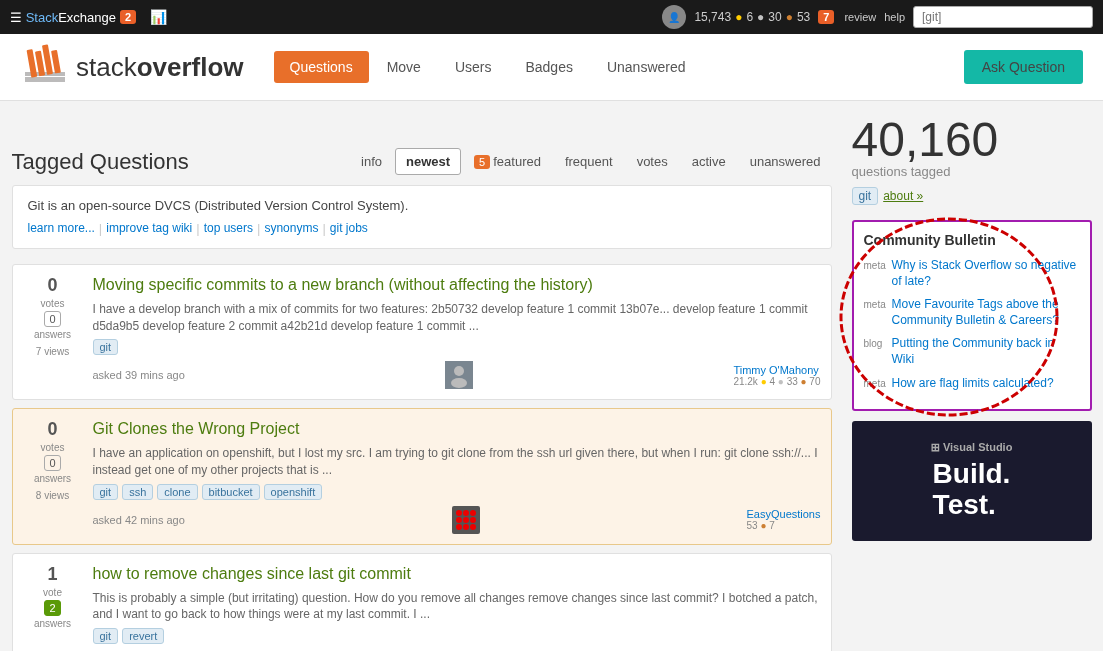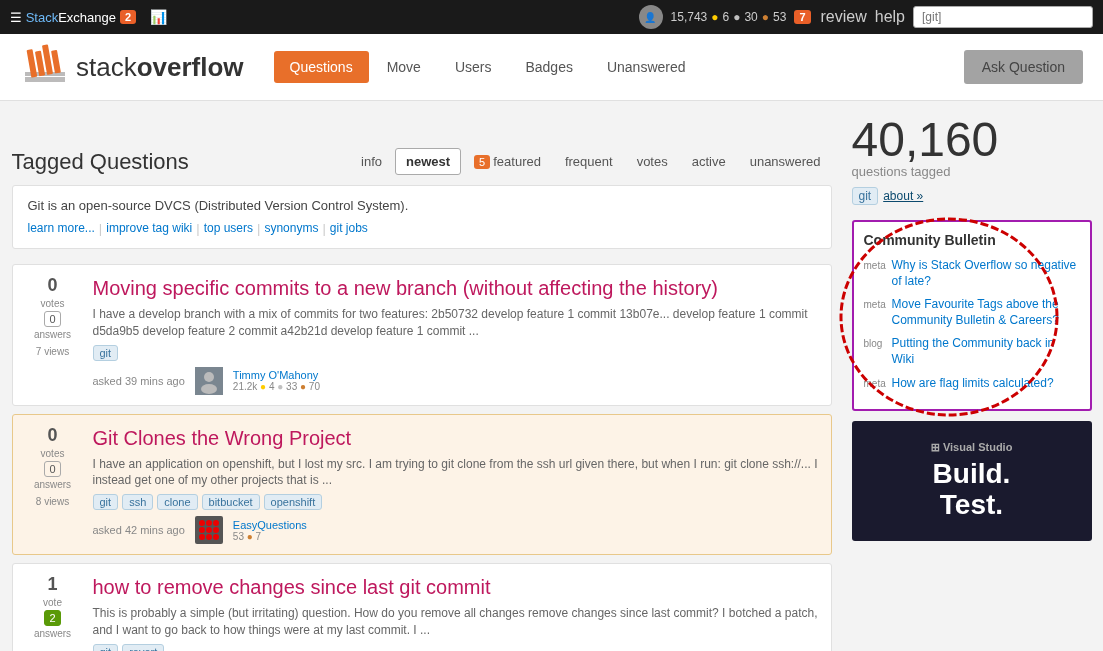--- a/index.html
+++ b/index.html
@@ -57,21 +57,21 @@
     .dot-bronze { color: #cd7f32; }
     .topbar-review {
       background: #e95f28;
       color: #fff;
       border-radius: 3px;
       font-size: 11px;
       padding: 1px 5px;
       font-weight: bold;
       margin-right: 2px;
     }
-    .topbar-link { color: #ccc; text-decoration: none; font-size: 16px; }
+    .topbar-link { color: #ccc; text-decoration: none; font-size: 11px; }
     .topbar-search input {
       background: #fff;
       border: 1px solid #aaa;
       border-radius: 3px;
       padding: 3px 8px;
       font-size: 12px;
       width: 180px;
       color: #666;
     }
 
@@ -112,21 +112,21 @@
       border-radius: 3px;
       color: #555;
       text-decoration: none;
     }
     .nav-tab.active {
       background: #e86f2a;
       color: #fff;
     }
     .ask-question-btn {
       margin-left: auto;
-      background: #a3a3a3;
+      background: #14b8a6;
       color: #444;
       border: none;
       padding: 9px 18px;
       font-size: 14px;
       border-radius: 3px;
       cursor: pointer;
     }
 
     
     .content-wrapper {
@@ -226,43 +226,43 @@
     .stat-box {
       border: 1px solid #aaa;
       border-radius: 3px;
       padding: 1px 4px;
       font-size: 11px;
       color: #555;
     }
     .stat-box.answered { background: #5a9a08; color: #fff; border-color: #5a9a08; }
     .question-body { flex: 1; }
     .question-title a {
-      font-size: 20px;
-      color: #be185d;
+      font-size: 16px;
+      color: #4d7c0f;
       text-decoration: none;
       line-height: 1.3;
     }
     .question-excerpt {
       font-size: 12px;
       color: #666;
       margin: 5px 0;
       line-height: 1.4;
     }
     .question-tags { display: flex; gap: 4px; flex-wrap: wrap; margin-bottom: 6px; }
     .tag {
       background: #e1ecf4;
       color: #39739d;
       border: 1px solid #b4cfe0;
       border-radius: 3px;
       padding: 1px 6px;
       font-size: 11px;
     }
     .question-meta {
       display: flex;
-      justify-content: flex-start;
+      justify-content: space-between;
       align-items: center;
       gap: 10px;
       font-size: 11px;
       color: #888;
     }
     .user-info { display: flex; flex-direction: column; }
     .user-name { color: #0077cc; font-size: 11px; }
     .user-rep { font-size: 10px; color: #888; }
 
     
@@ -282,21 +282,21 @@
     .questions-tagged-label { color: #888; font-size: 13px; margin-bottom: 8px; }
     .sidebar-tags { display: flex; gap: 5px; align-items: center; margin-bottom: 5px; }
     .sidebar-tag {
       background: #e1ecf4;
       color: #39739d;
       border: 1px solid #b4cfe0;
       border-radius: 3px;
       padding: 1px 6px;
       font-size: 12px;
     }
-    .sidebar-about { color: #0c4a6e; font-size: 12px; cursor: pointer; }
+    .sidebar-about { color: #4d7c0f; font-size: 12px; cursor: pointer; }
 
     
     .bulletin-box {
       background: #fff;
       border: 2px solid #a21caf;
       border-radius: 3px;
       padding: 10px;
       margin-bottom: 10px;
       position: relative;
     }
@@ -316,21 +316,21 @@
       color: #fff;
       border-radius: 3px;
       height: 120px;
       display: flex;
       align-items: center;
       justify-content: center;
       font-size: 22px;
       font-weight: bold;
       flex-direction: column;
     }
-    .ad-text { font-size: 28px; font-weight: bold; line-height: 1.1; text-align: center; }
+    .ad-text { font-size: 28px; font-weight: bold; line-height: 1.1; }
 
     .topbar-items { display: flex; align-items: center; gap: 8px; }
   </style>
 </head>
 <body>
 
 <div class="topbar">
   <div class="topbar-logo">
     <span>☰</span>
     <span><span class="brand-blue">Stack</span>Exchange</span>

